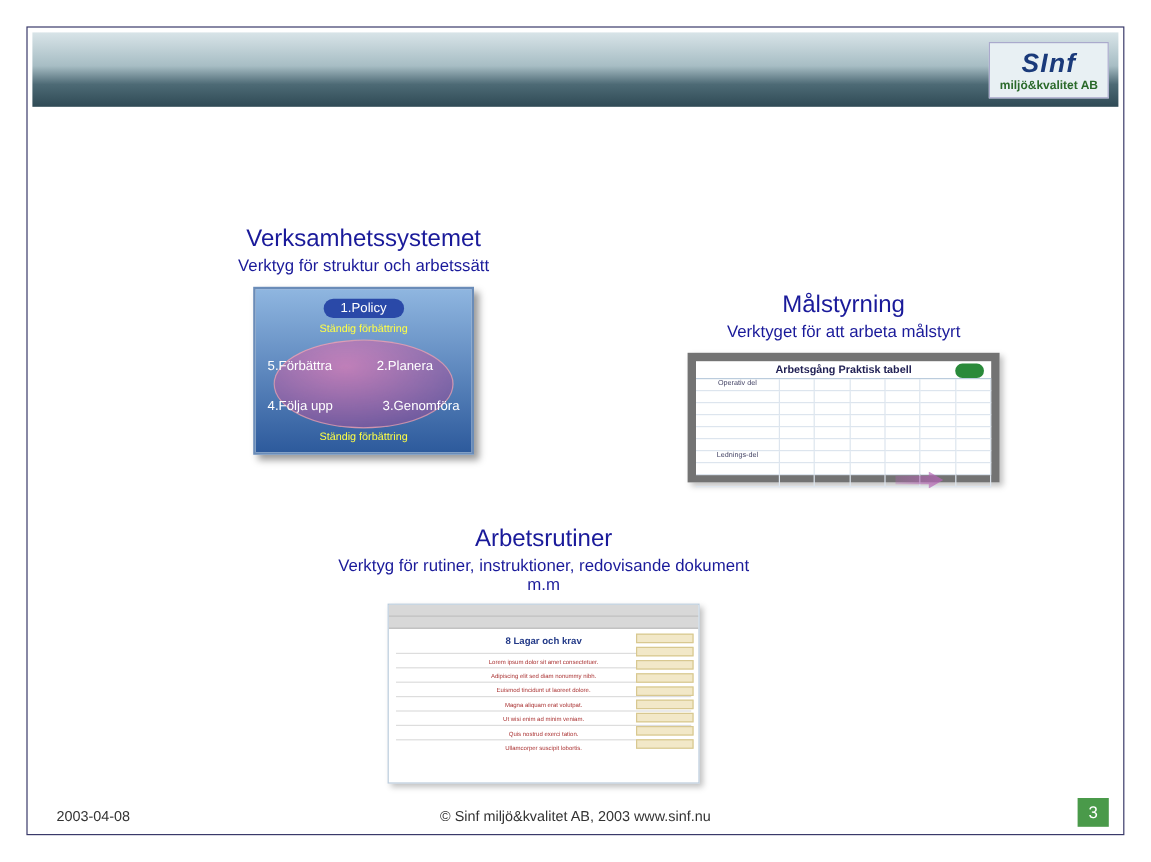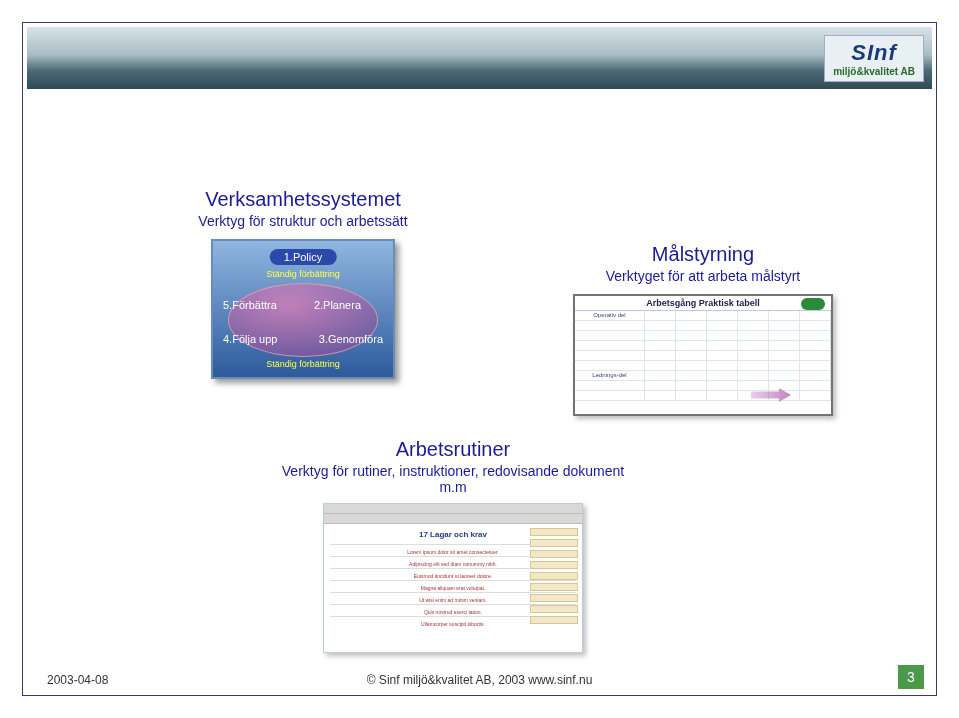--- a/index.html
+++ b/index.html
@@ -136,23 +136,23 @@
       top: 42px; left: 50%; transform: translateX(-50%);
       width: 150px; height: 74px;
       border: 1px solid rgba(255,180,180,0.6);
       border-radius: 50%;
       background: radial-gradient(ellipse at 40% 30%, rgba(255,120,180,0.6), rgba(120,60,140,0.5));
     }
     
     .tablet {
       margin: 10px auto 4px;
       width: 260px;
-      height: 122px;
+      height: 108px;
       background: #fff;
-      border: 2px solid #737373;
+      border: 7px solid #737373;
       box-shadow: 3px 3px 5px rgba(0,0,0,0.25);
       position: relative;
       font-size: 7px;
       color: #446;
     }
     .tablet-title {
       text-align: center;
       font-weight: bold;
       font-size: 9px;
       border-bottom: 1px solid #bcd;
@@ -359,21 +359,21 @@
     </div>
   </div>
 
   <div class="col-bottom">
     <div class="section-heading">Arbetsrutiner</div>
     <div class="section-sub">Verktyg för rutiner, instruktioner, redovisande dokument m.m</div>
     <div class="docshot">
       <div class="docshot-bar"></div>
       <div class="docshot-bar"></div>
       <div class="docshot-body">
-        <div class="docshot-heading">17 Lagar och krav</div>
+        <div class="docshot-heading">8 Lagar och krav</div>
         <div class="docshot-line"></div>
         <div>Lorem ipsum dolor sit amet consectetuer.</div>
         <div class="docshot-line"></div>
         <div>Adipiscing elit sed diam nonummy nibh.</div>
         <div class="docshot-line"></div>
         <div>Euismod tincidunt ut laoreet dolore.</div>
         <div class="docshot-line"></div>
         <div>Magna aliquam erat volutpat.</div>
         <div class="docshot-line"></div>
         <div>Ut wisi enim ad minim veniam.</div>

